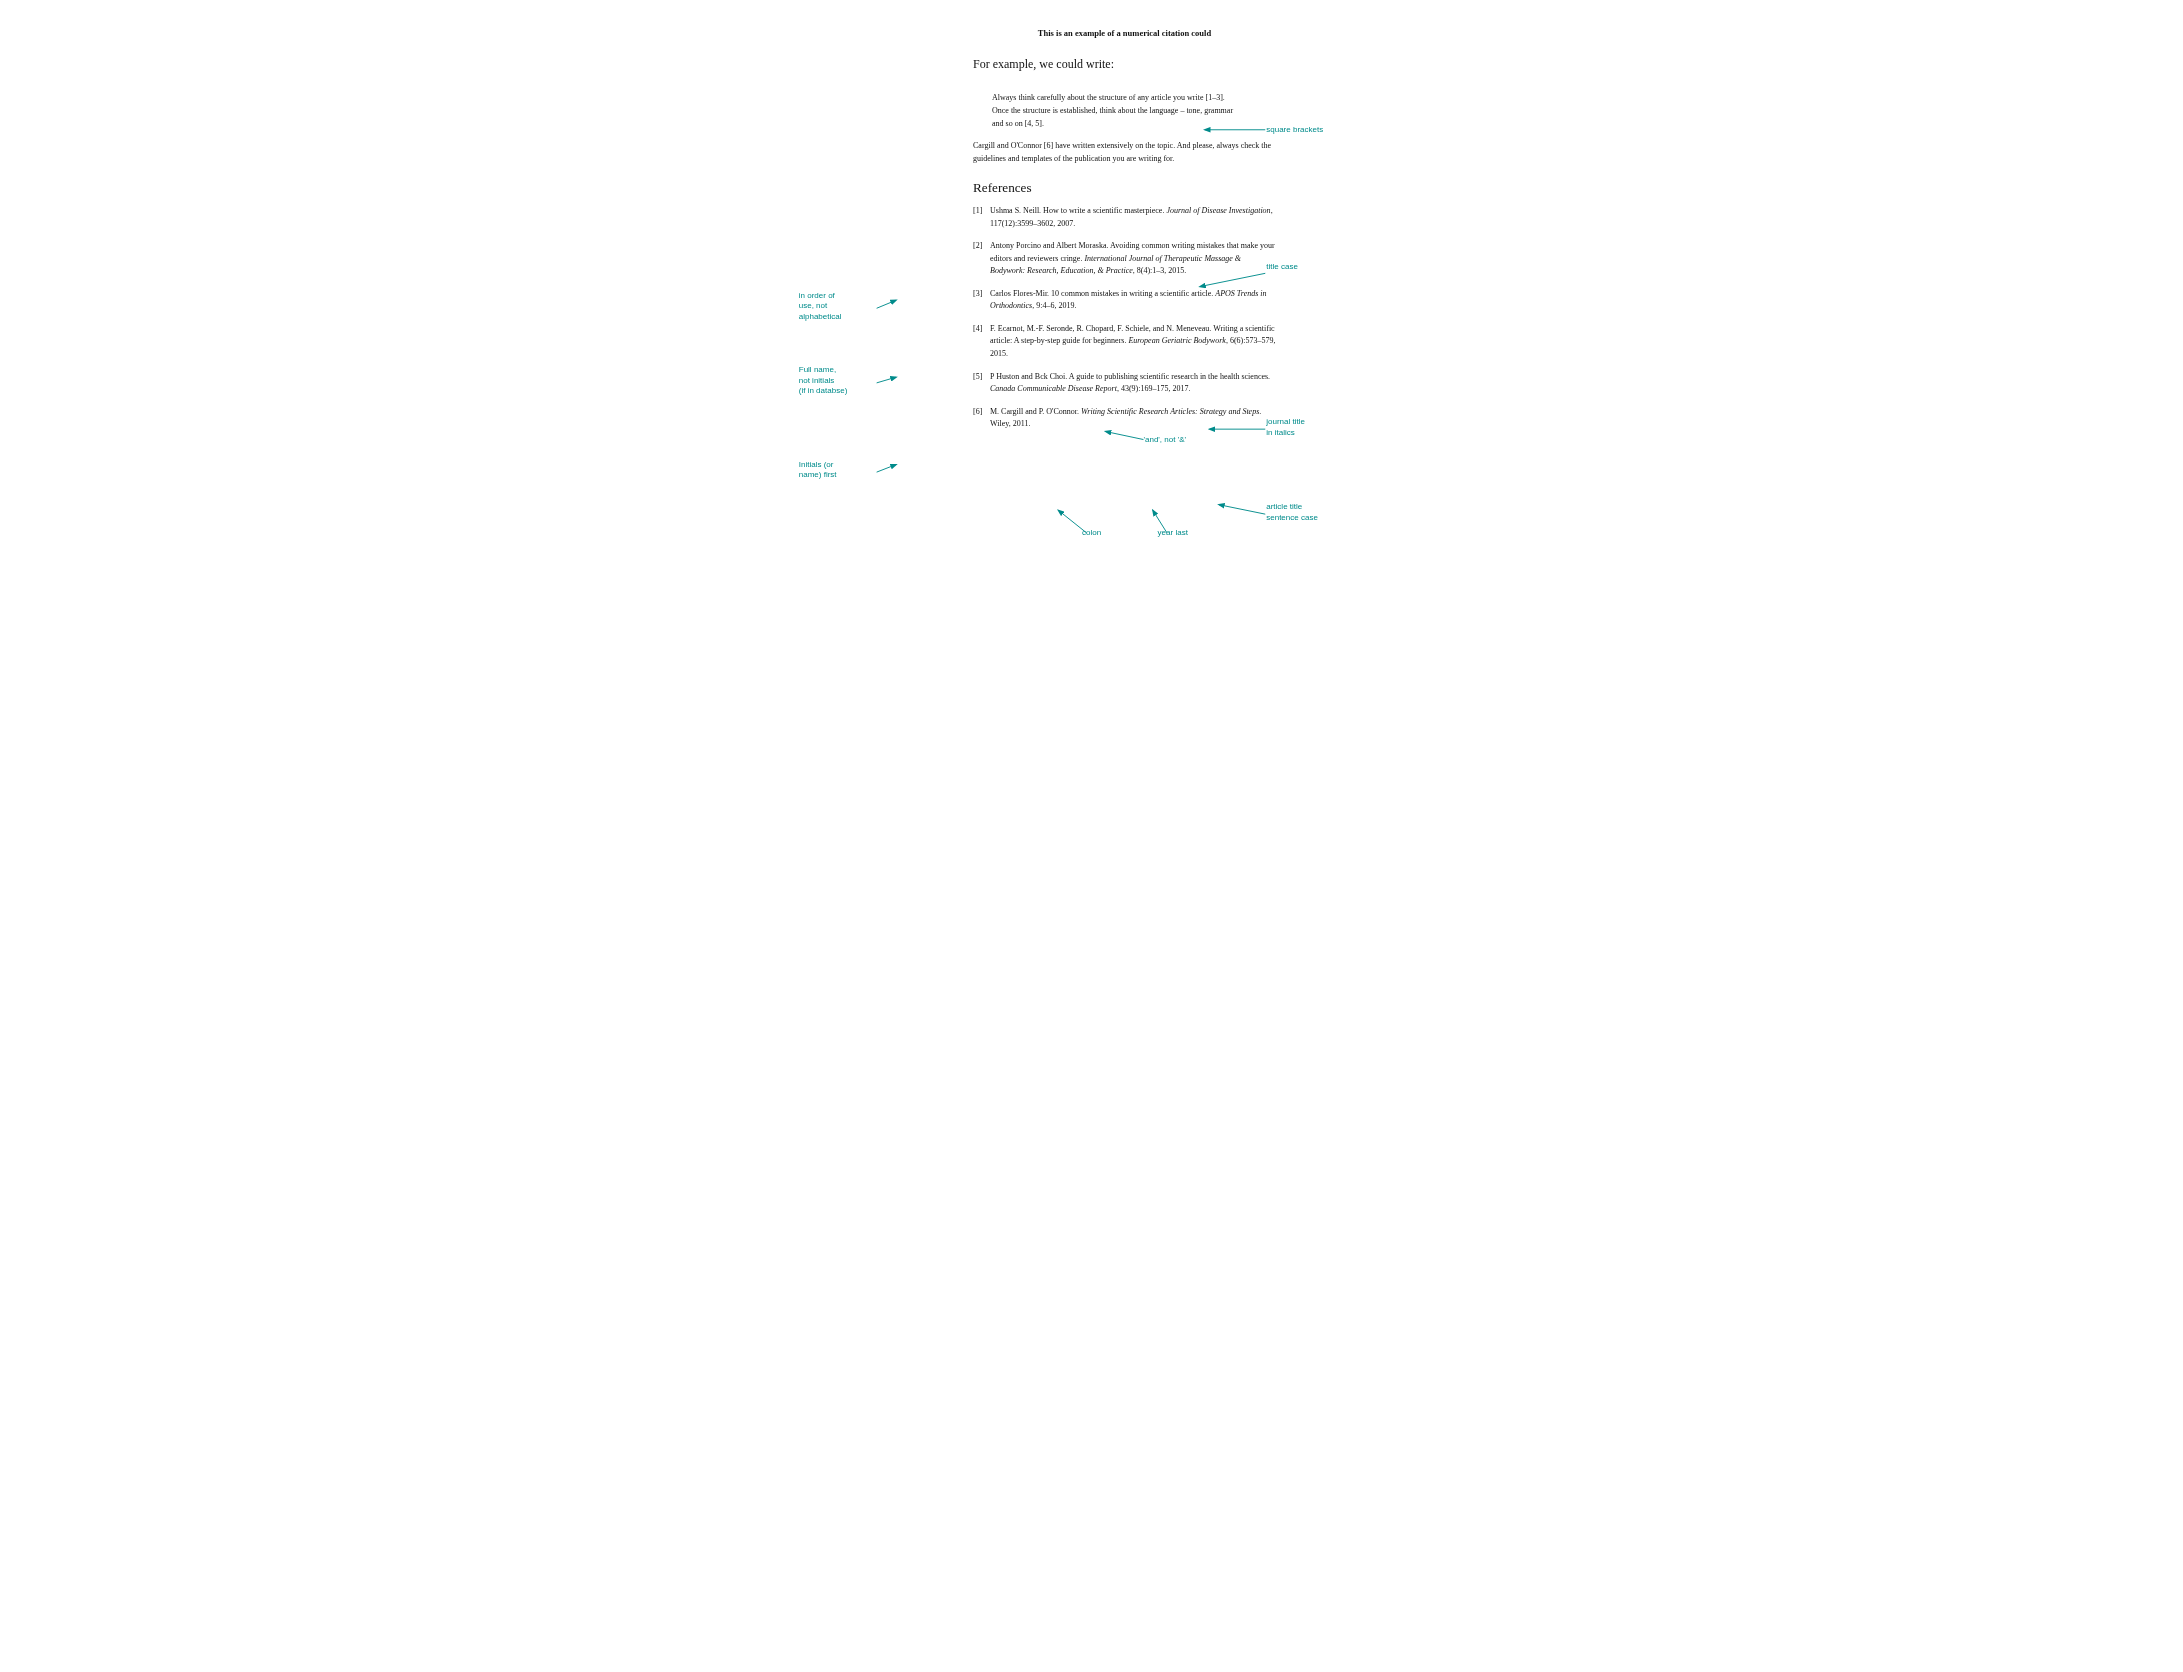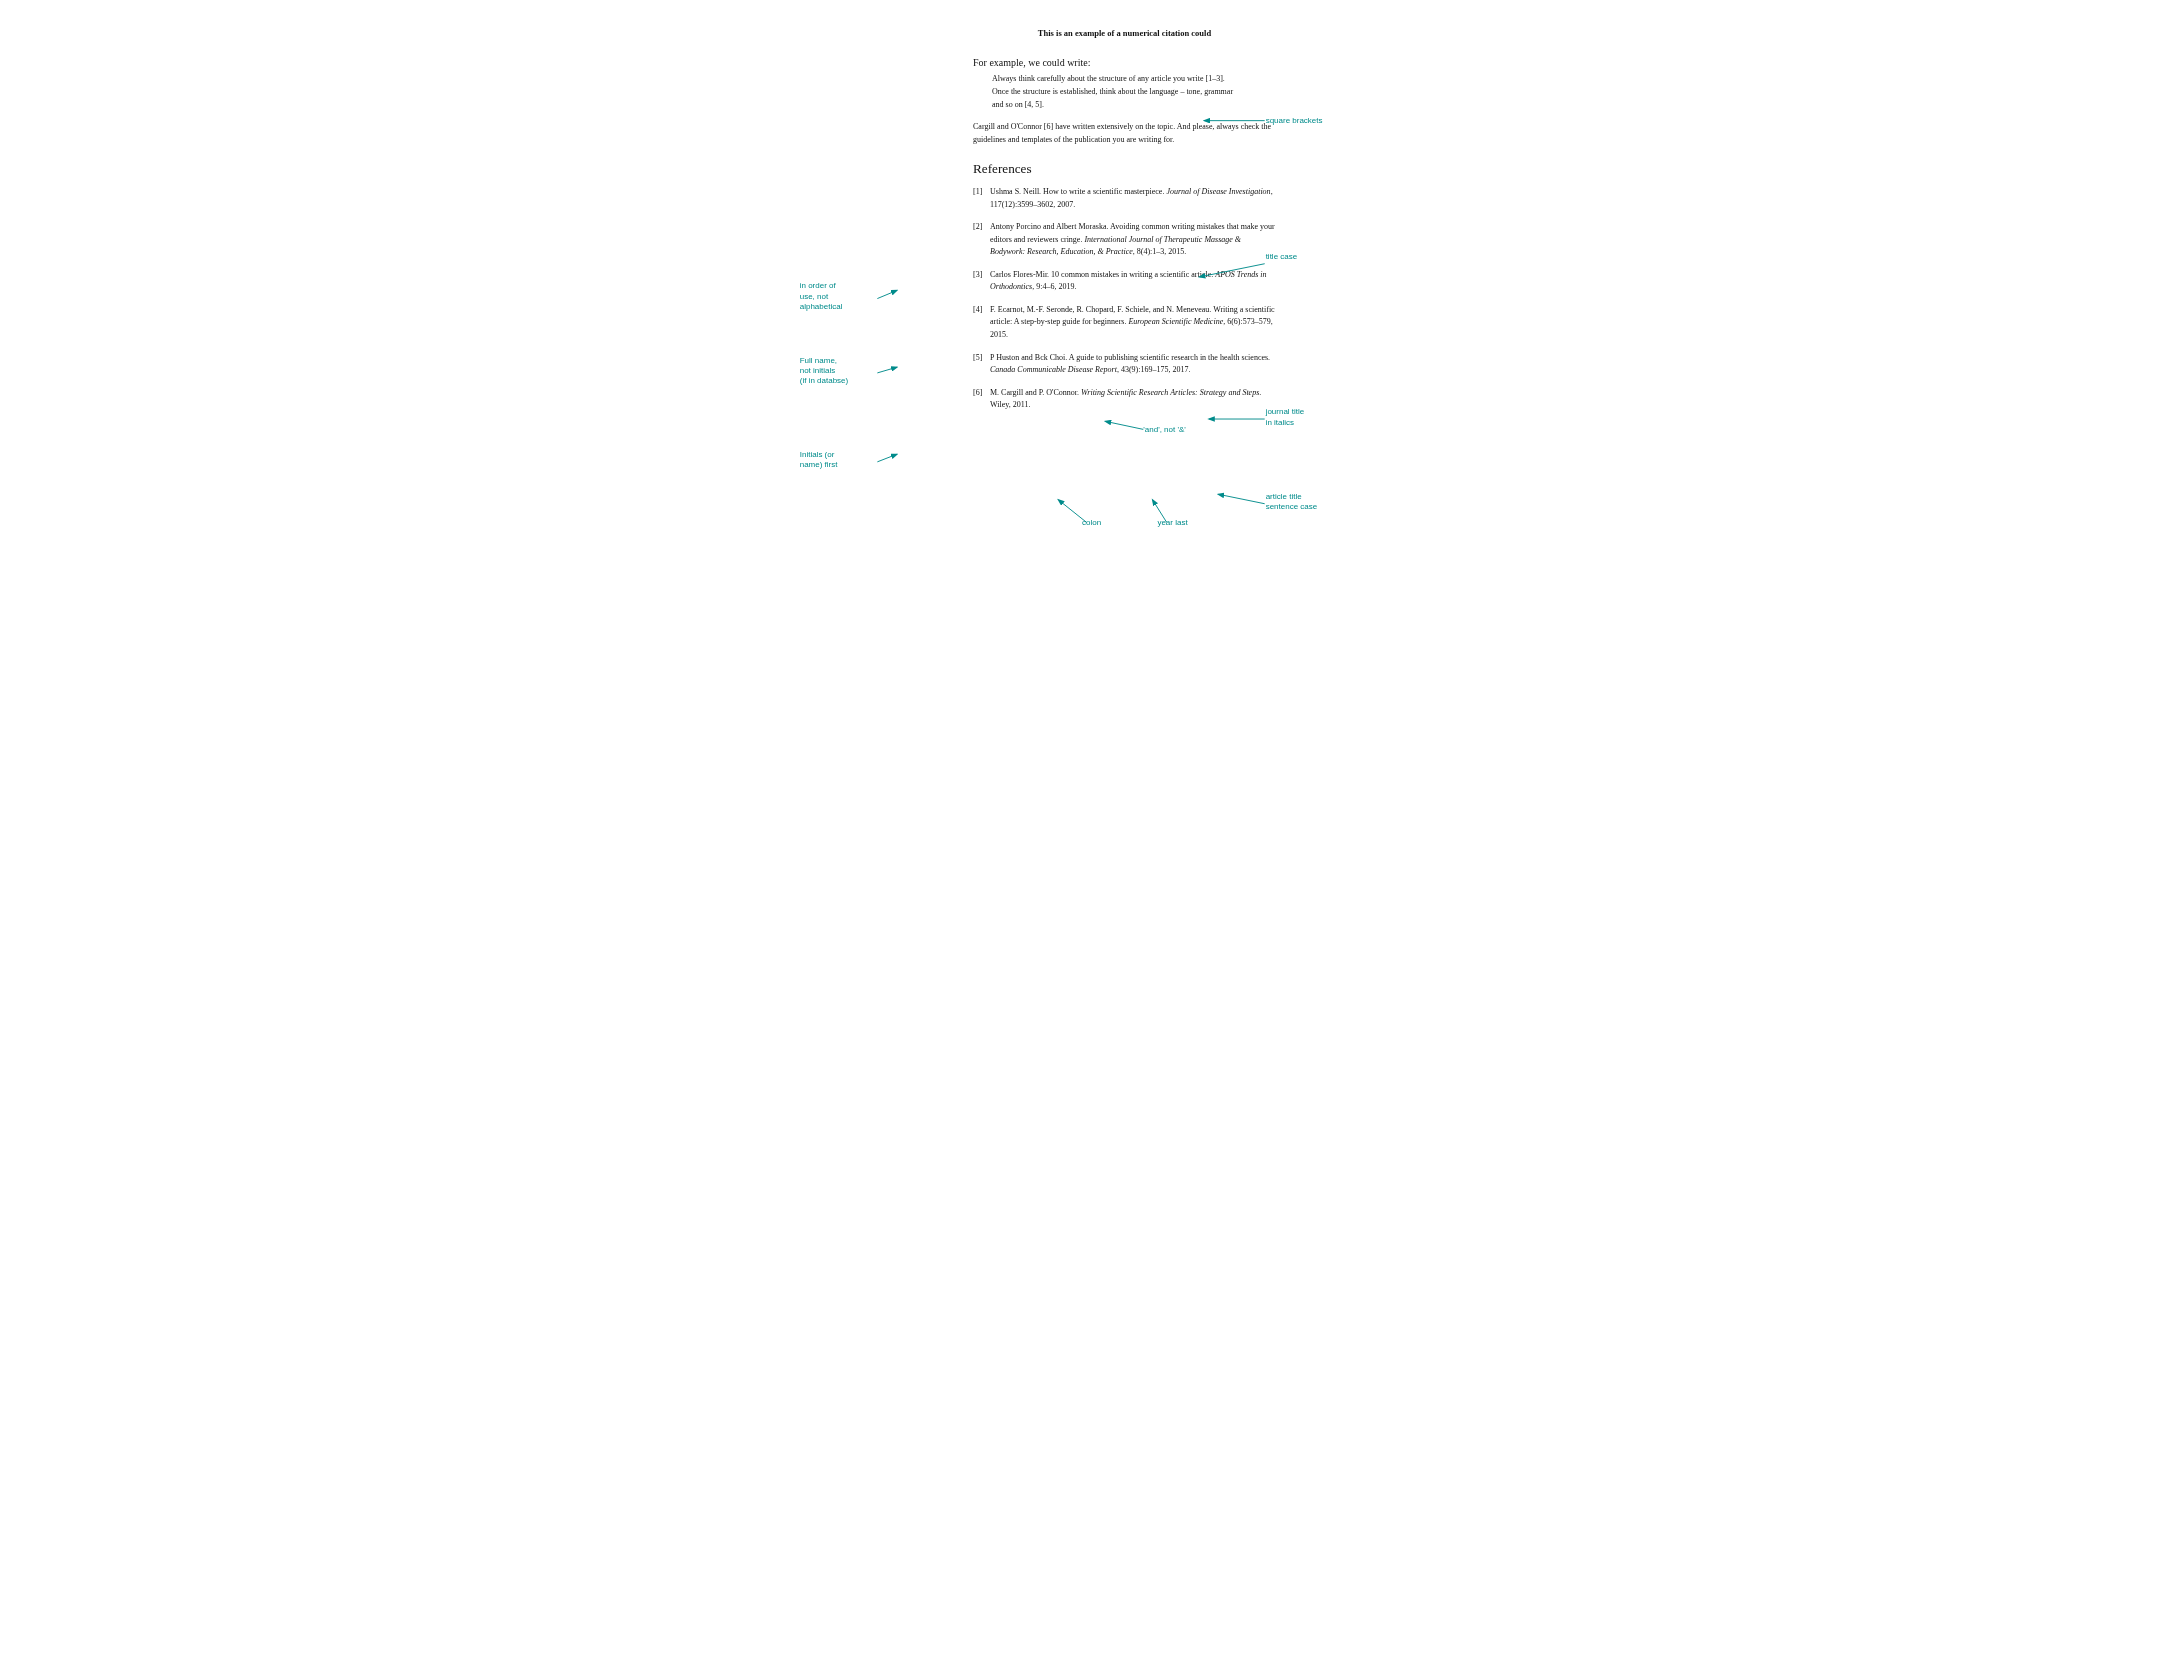--- a/index.html
+++ b/index.html
@@ -21,22 +21,22 @@
     }
 
     .page-title {
       text-align: center;
       font-weight: bold;
       font-size: 8.5px;
       margin-bottom: 19px;
     }
 
     .intro-text {
-      margin-bottom: 5px;
-      font-size: 10px;
+      margin-bottom: 20px;
+      font-size: 12px;
     }
 
     .blockquote {
       margin-left: 19px;
       margin-bottom: 9.4px;
       font-size: 8px;
       line-height: 1.6;
     }
 
     .para {
@@ -113,21 +113,21 @@
     <li class="ref-item">
       <span class="ref-num">[3]</span>
       <span class="ref-text">
         Carlos Flores-Mir.  10 common mistakes in writing a scientific article.  <em>APOS Trends in Orthodontics</em>, 9:4–6, 2019.
       </span>
     </li>
 
     <li class="ref-item">
       <span class="ref-num">[4]</span>
       <span class="ref-text">
-        F. Ecarnot, M.-F. Seronde, R. Chopard, F. Schiele, and N. Meneveau.  Writing a scientific article:  A step-by-step guide for beginners.  <em>European Scientific Medicine</em>, 6(6):573–579, 2015.
+        F. Ecarnot, M.-F. Seronde, R. Chopard, F. Schiele, and N. Meneveau.  Writing a scientific article:  A step-by-step guide for beginners.  <em>European Geriatric Bodywork</em>, 6(6):573–579, 2015.
       </span>
     </li>
 
     <li class="ref-item">
       <span class="ref-num">[5]</span>
       <span class="ref-text">
         P Huston and Bck Choi.  A guide to publishing scientific research in the health sciences.  <em>Canada Communicable Disease Report</em>, 43(9):169–175, 2017.
       </span>
     </li>
 

